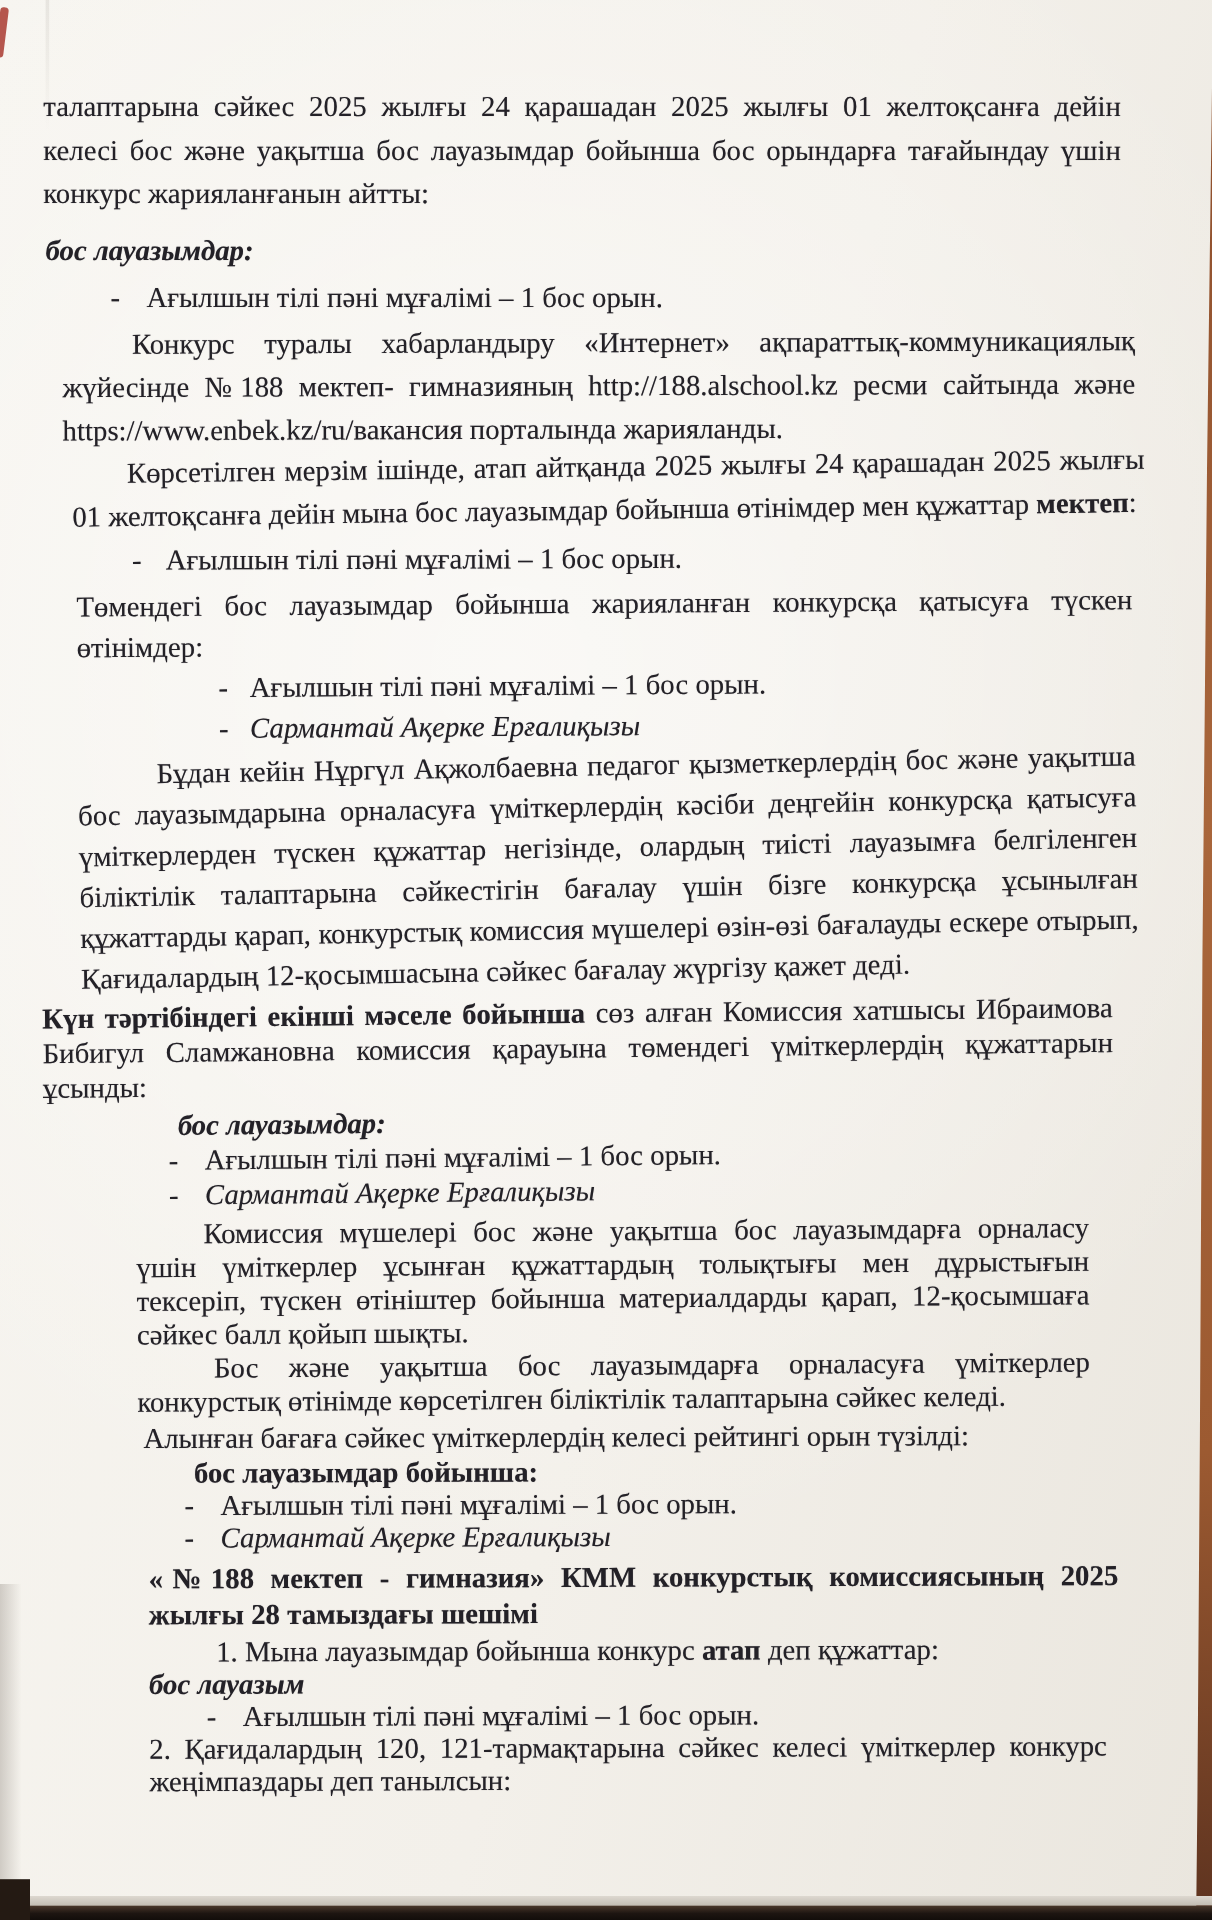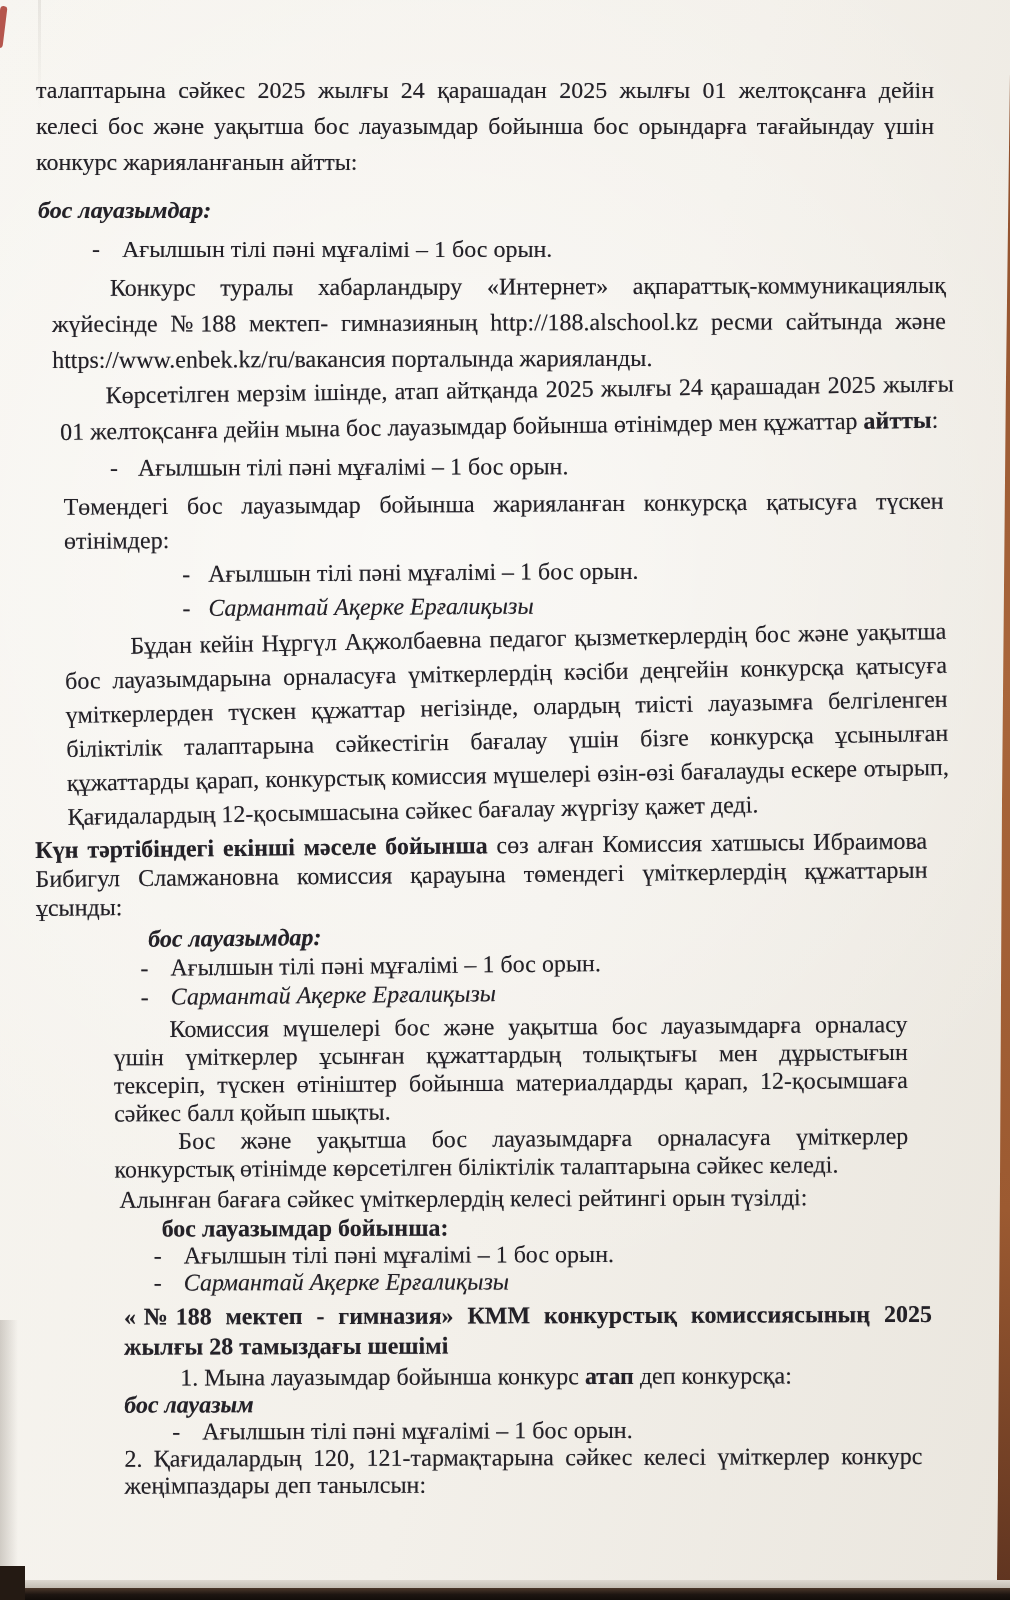--- a/index.html
+++ b/index.html
@@ -104,21 +104,21 @@
   <div class="content">
 
     <div class="secA">
       <p class="p-intro">талаптарына сәйкес 2025 жылғы 24 қарашадан  2025 жылғы 01 желтоқсанға дейін келесі бос және уақытша бос лауазымдар бойынша бос орындарға тағайындау үшін конкурс жарияланғанын айтты:</p>
       <p class="h-vac1 bi">бос лауазымдар:</p>
       <div class="li ind1 li-a">
         <span class="dash">-</span>
         <span>Ағылшын тілі пәні мұғалімі – 1 бос орын.</span>
       </div>
       <p class="p-announce rot02">Конкурс  туралы хабарландыру «Интернет» ақпараттық-коммуникациялық жүйесінде №188 мектеп- гимназияның http://188.alschool.kz ресми сайтында және https://www.enbek.kz/ru/вакансия порталында жарияланды.</p>
-      <p class="p-period rot08"><span>Көрсетілген мерзім ішінде, атап айтқанда 2025 жылғы 24 қарашадан  2025 жылғы 01 желтоқсанға дейін мына бос лауазымдар бойынша өтінімдер мен құжаттар </span><span class="b">айтты</span><span>:</span></p>
+      <p class="p-period rot08"><span>Көрсетілген мерзім ішінде, атап айтқанда 2025 жылғы 24 қарашадан  2025 жылғы 01 желтоқсанға дейін мына бос лауазымдар бойынша өтінімдер мен құжаттар </span><span class="b">мектеп</span><span>:</span></p>
       <div class="li ind2 rot02">
         <span class="dash">-</span>
         <span>Ағылшын тілі пәні мұғалімі – 1 бос орын.</span>
       </div>
     </div>
 
     <div class="secB rot04">
       <p class="p-applications">Төмендегі бос лауазымдар бойынша жарияланған конкурсқа қатысуға  түскен өтінімдер:</p>
       <div class="li ind3">
         <span class="dash">-</span>
@@ -157,21 +157,21 @@
       <p class="h-vac3 b">бос лауазымдар бойынша:</p>
       <div class="li ind5">
         <span class="dash">-</span>
         <span>Ағылшын тілі пәні мұғалімі – 1 бос орын.</span>
       </div>
       <div class="li ind5">
         <span class="dash">-</span>
         <span class="it">Сармантай Ақерке Ерғалиқызы</span>
       </div>
       <p class="h-decision b">«№188  мектеп - гимназия» КММ конкурстық комиссиясының 2025 жылғы 28 тамыздағы шешімі</p>
-      <p class="p-item1"><span>1. Мына лауазымдар бойынша конкурс </span><span class="b">атап</span><span> деп конкурсқа:</span></p>
+      <p class="p-item1"><span>1. Мына лауазымдар бойынша конкурс </span><span class="b">атап</span><span> деп құжаттар:</span></p>
       <p class="h-vac4 bi">бос лауазым</p>
       <div class="li ind6">
         <span class="dash">-</span>
         <span>Ағылшын тілі пәні мұғалімі – 1 бос орын.</span>
       </div>
       <p class="p-item2">2. Қағидалардың 120, 121-тармақтарына сәйкес келесі үміткерлер конкурс жеңімпаздары деп танылсын:</p>
     </div>
 
   </div>
 </div>

